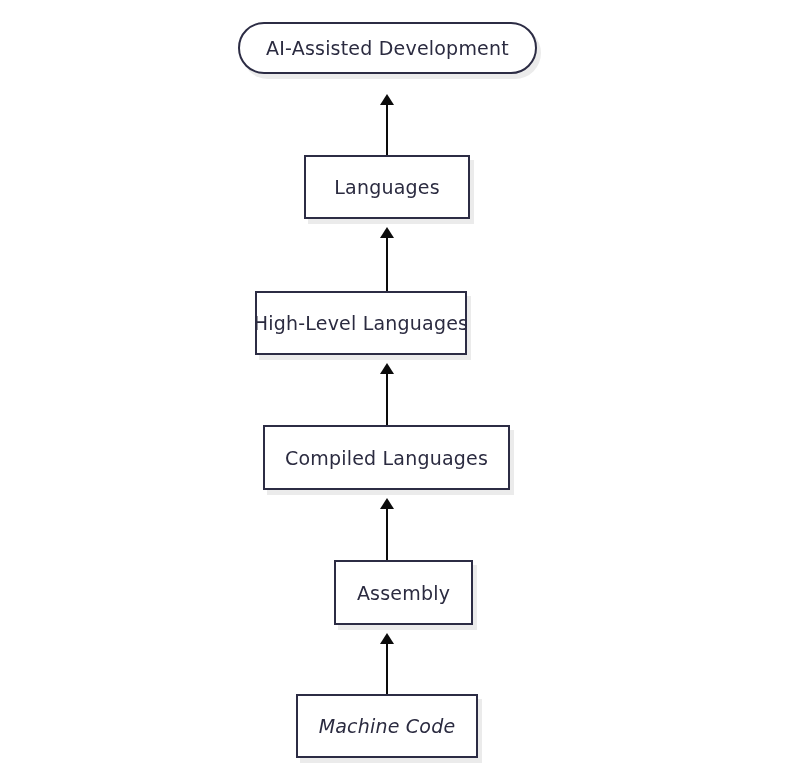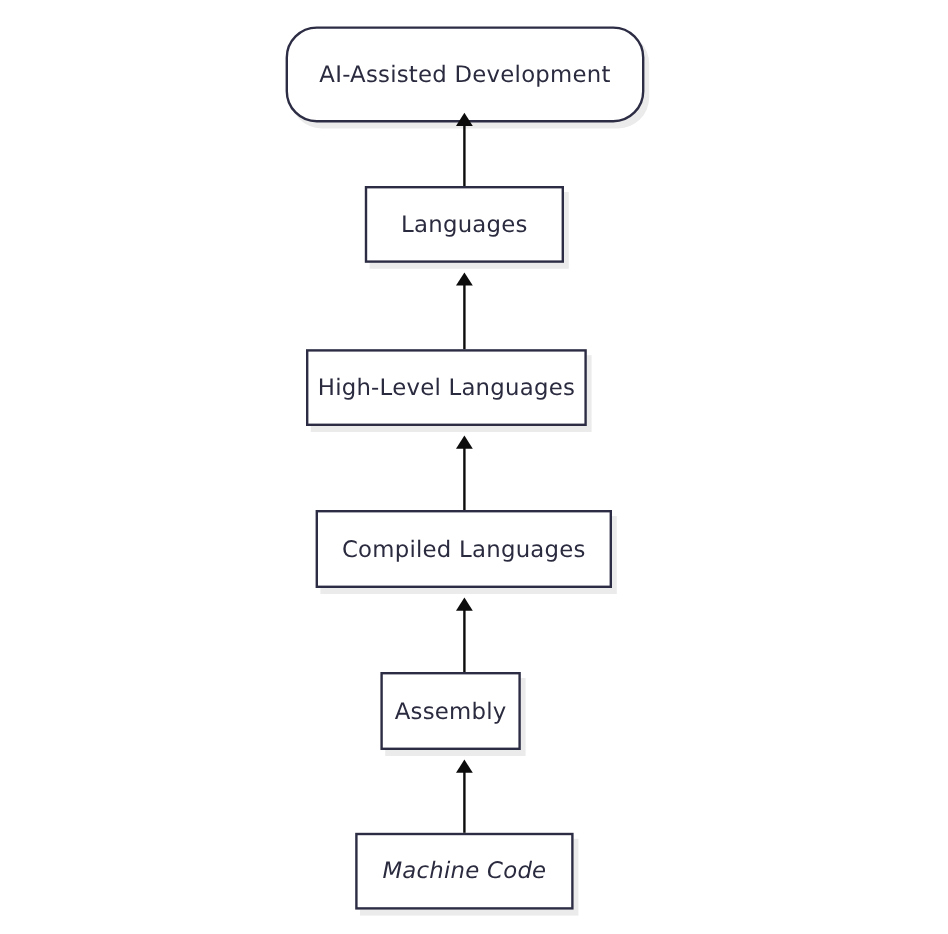--- a/index.html
+++ b/index.html
@@ -41,25 +41,25 @@
     border-right: 7px solid transparent;
     border-bottom: 11px solid #0c0c0c;
   }
   .edge-shaft {
     width: 2.5px;
     flex: 1;
     background: #0c0c0c;
     margin-top: -1px;
   }
   
-  #node-0 { left: 238px; top: 22px;  width: 299px; height: 80px; border-radius: 26px; }
+  #node-0 { left: 238px; top: 22px;  width: 299px; height: 52px; border-radius: 26px; }
   #node-1 { left: 304px; top: 155px; width: 166px; height: 64px; }
-  #node-2 { left: 255px; top: 291px; width: 234px; height: 64px; }
+  #node-2 { left: 255px; top: 291px; width: 212px; height: 64px; }
   #node-3 { left: 263px; top: 425px; width: 247px; height: 65px; justify-content: center; }
-  #node-4 { left: 317px; top: 560px; width: 117px; height: 65px; }
+  #node-4 { left: 334px; top: 560px; width: 139px; height: 65px; }
   #node-5 { left: 296px; top: 694px; width: 182px; height: 64px; font-style: italic; }
   
   #edge-0 { left: 379px; top: 94px;  height: 61px; }
   #edge-1 { left: 379px; top: 227px; height: 64px; }
   #edge-2 { left: 379px; top: 363px; height: 62px; }
   #edge-3 { left: 379px; top: 498px; height: 62px; }
   #edge-4 { left: 379px; top: 633px; height: 61px; }
 </style>
 </head>
 <body>

